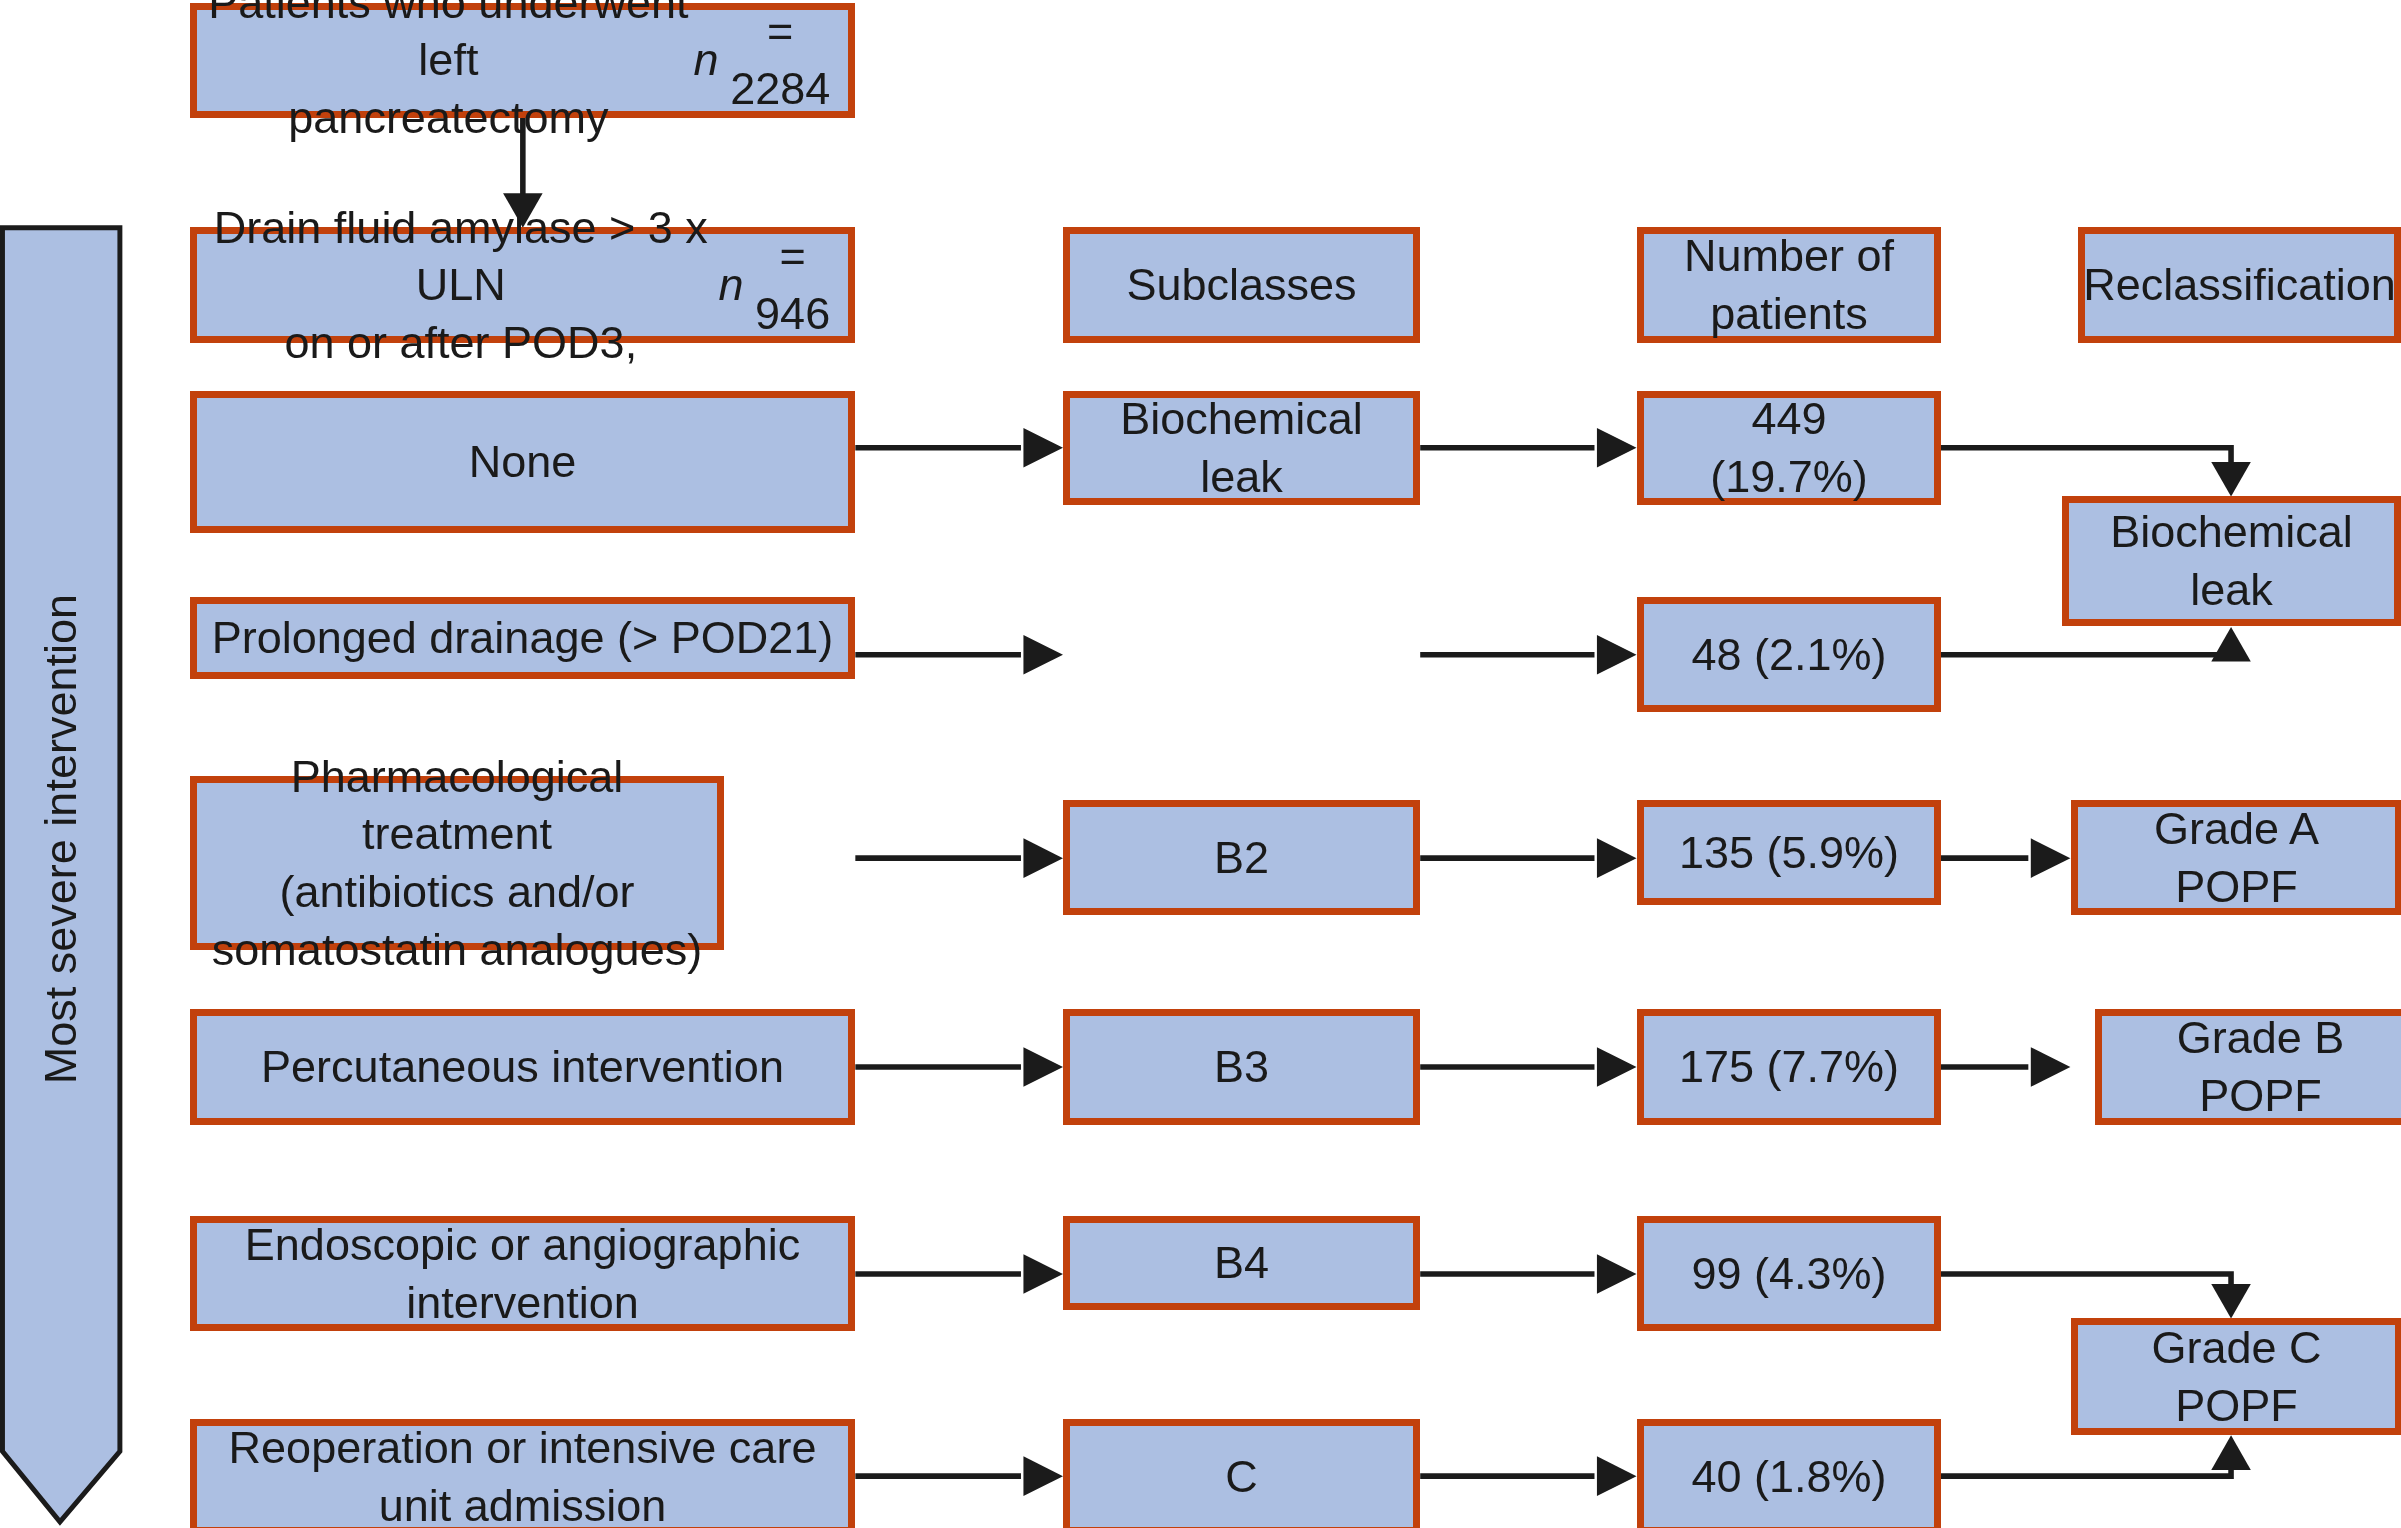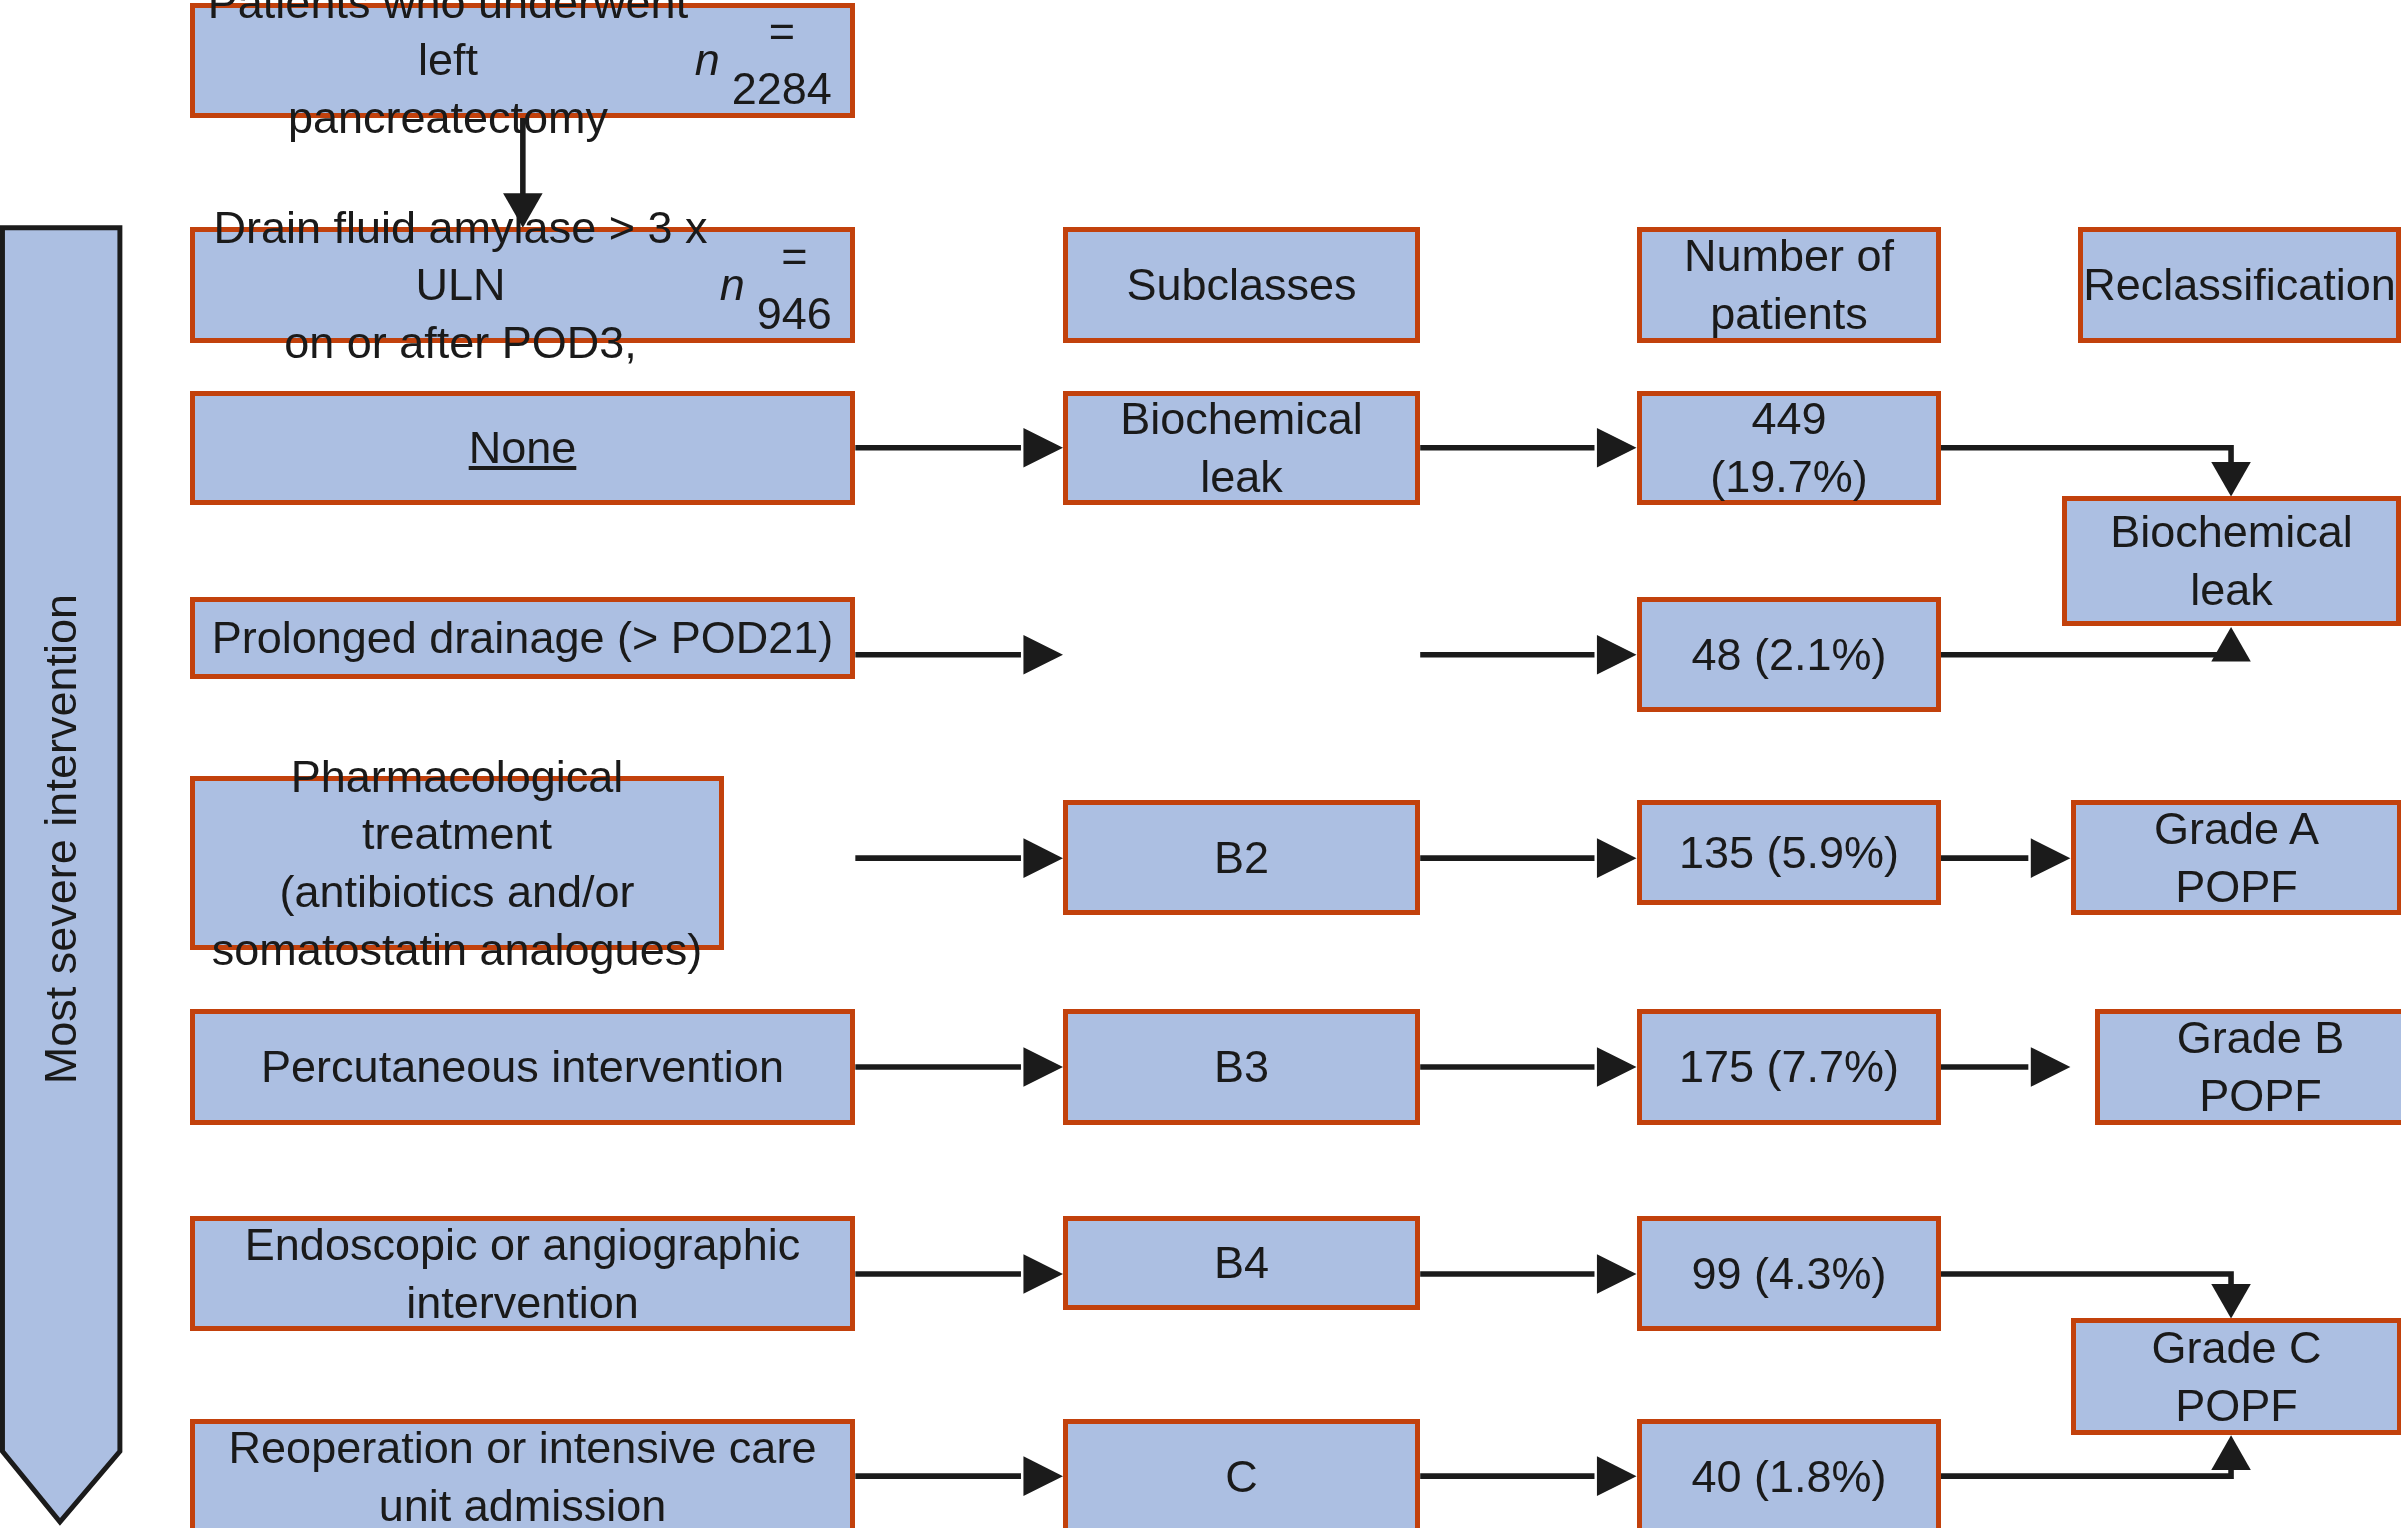--- a/index.html
+++ b/index.html
@@ -20,21 +20,21 @@
     position: absolute;
     left: 0;
     top: 0;
     width: 2401px;
     height: 1529px;
   }
   .box {
     position: absolute;
     box-sizing: border-box;
     background: #acbfe2;
-    border: 5px solid #c2410c;
+    border: 7px solid #c2410c;
     display: flex;
     align-items: center;
     justify-content: center;
     text-align: center;
     font-size: 45px;
     line-height: 1.28;
     padding: 0 6.2px;
   }
   .ribbon-label-wrap {
     position: absolute;
@@ -155,21 +155,21 @@
   <div class="box" style="left:190px; top:2.5px; width:665px; height:115px;">Patients who underwent left<br>pancreatectomy <i>n</i> = 2284</div>
 
   <div class="box" style="left:190px; top:227px; width:665px; height:116px;">Drain fluid amylase &gt; 3 x ULN<br>on or after POD3, <i>n</i> = 946</div>
 
   <div class="box" style="left:1063px; top:227px; width:357px; height:116px;">Subclasses</div>
 
   <div class="box" style="left:1637px; top:227px; width:304px; height:116px;">Number of<br>patients</div>
 
   <div class="box" style="left:2078px; top:227px; width:323px; height:116px;">Reclassification</div>
 
-  <div class="box" style="left:190px; top:391px; width:665px; height:114px;text-decoration:underline;">None</div>
+  <div class="box" style="left:190px; top:391px; width:665px; height:142px;">None</div>
 
   <div class="box" style="left:190px; top:597px; width:665px; height:82px;">Prolonged drainage (&gt; POD21)</div>
 
   <div class="box" style="left:190px; top:776px; width:534px; height:174px;">Pharmacological treatment<br>(antibiotics and/or<br>somatostatin analogues)</div>
 
   <div class="box" style="left:190px; top:1009px; width:665px; height:116px;">Percutaneous intervention</div>
 
   <div class="box" style="left:190px; top:1216px; width:665px; height:115px;">Endoscopic or angiographic<br>intervention</div>
 
   <div class="box" style="left:190px; top:1419px; width:665px; height:115px;">Reoperation or intensive care<br>unit admission</div>

